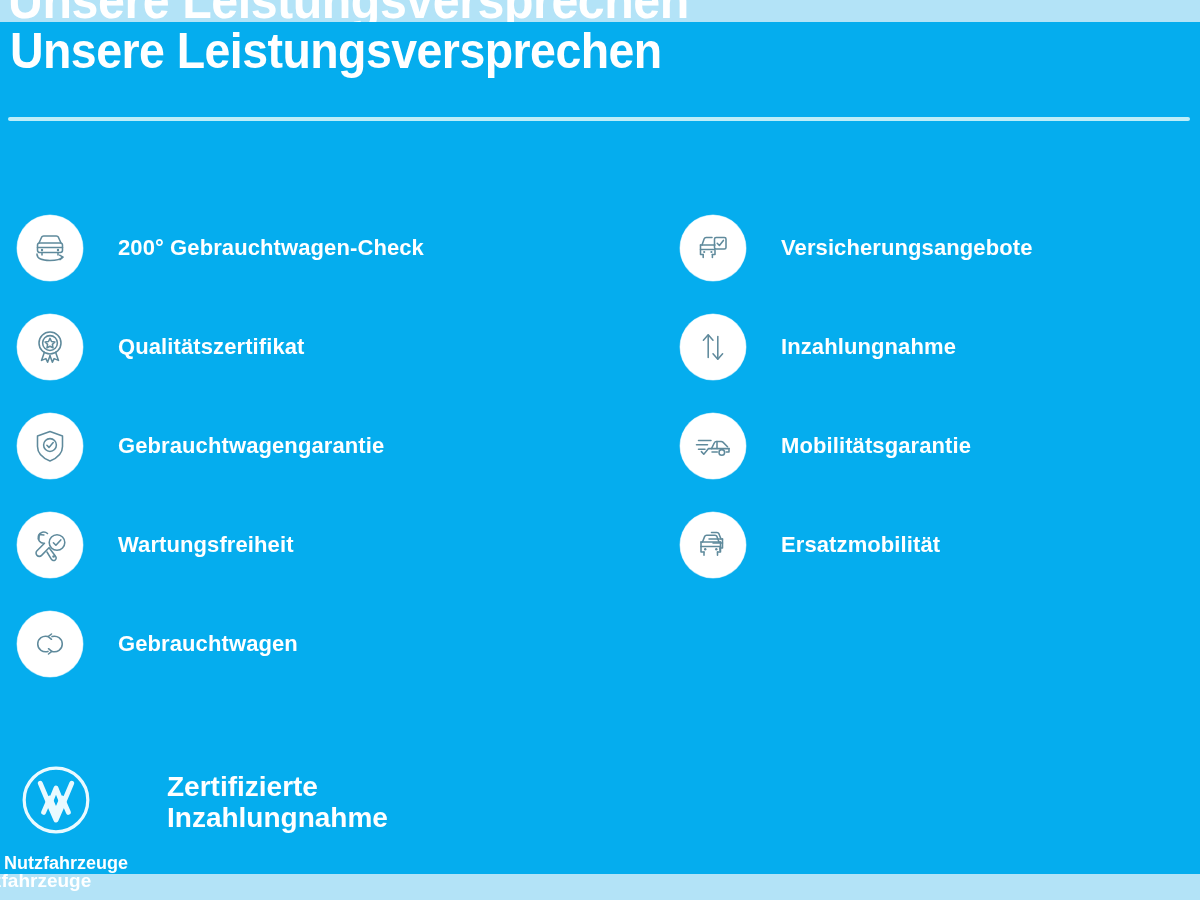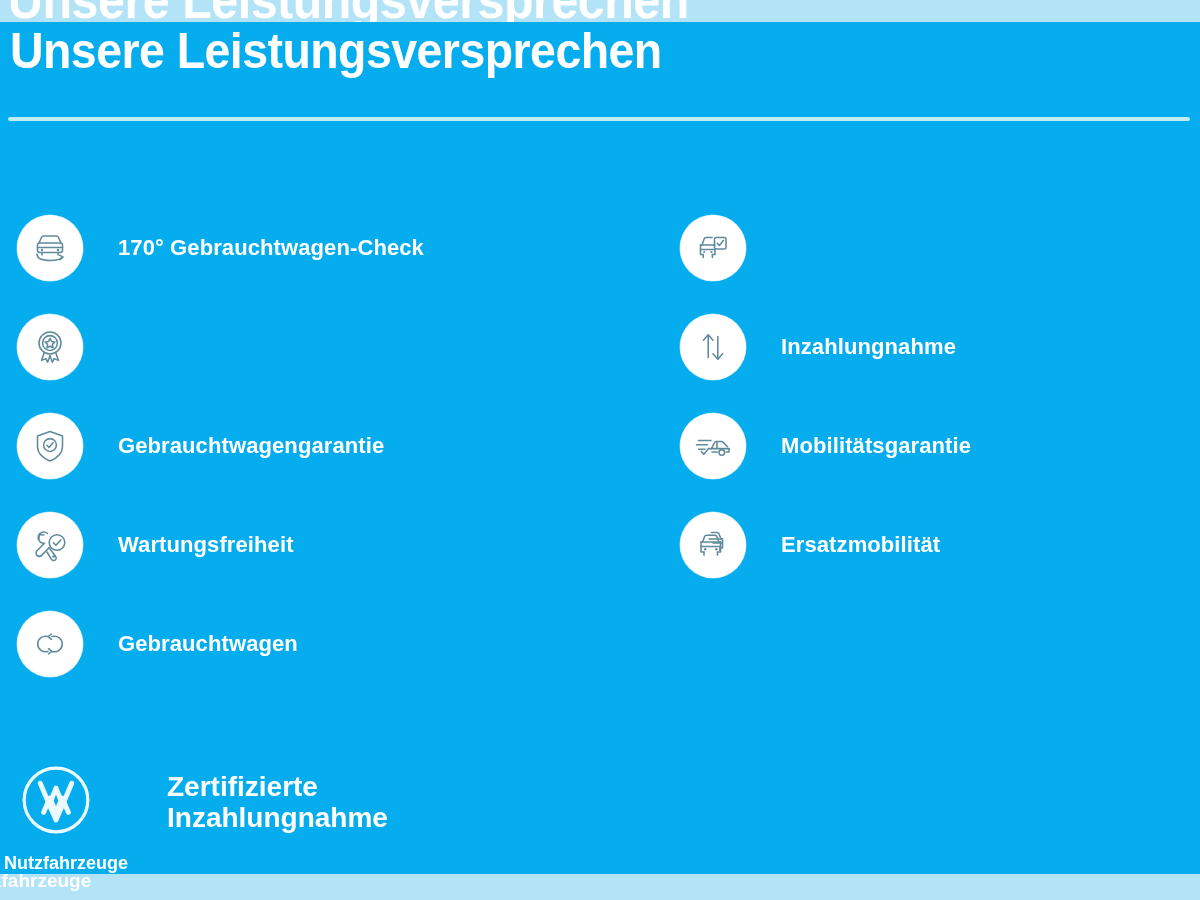--- a/index.html
+++ b/index.html
@@ -204,33 +204,34 @@
             <rect x="7.5" y="15" width="25" height="9.5" rx="2.2"></rect>
             <path d="M7.5 19.5 L32.5 19.5"></path>
             <circle class="solid" cx="12" cy="22" r="1.2"></circle>
             <circle class="solid" cx="28" cy="22" r="1.2"></circle>
             <path d="M12 24.5 L12 27"></path>
             <path d="M28 24.5 L28 27"></path>
             <path d="M7 26 Q7 32.5 20 32.5 Q30 32.5 32.5 29"></path>
             <path d="M29.6 27.2 L33 29.2 L29.9 31.6"></path>
           </svg>
         </div>
-        <div class="feature-label">170° Gebrauchtwagen-Check</div>
+        <div class="feature-label">200° Gebrauchtwagen-Check</div>
       </div>
 
       <div class="feature-row">
         <div class="icon-badge">
           <svg viewBox="0 0 40 40">
             <circle cx="20" cy="16" r="11"></circle>
             <circle cx="20" cy="16" r="7.4"></circle>
             <path d="M20 11.4 L21.5 14.5 L24.9 15 L22.4 17.4 L23 20.8 L20 19.2 L17 20.8 L17.6 17.4 L15.1 15 L18.5 14.5 Z"></path>
             <path d="M14.4 25.2 L11.5 33.4 L15.9 31.6 L17.6 35.2 L20 28.8"></path>
             <path d="M25.6 25.2 L28.5 33.4 L24.1 31.6 L22.4 35.2 L20 28.8"></path>
           </svg>
         </div>
+        <div class="feature-label">Qualitätszertifikat</div>
       </div>
 
       <div class="feature-row">
         <div class="icon-badge">
           <svg viewBox="0 0 40 40">
             <path d="M20 5.5 L32.5 10 L32.5 20.5 Q32.5 30 20 35 Q7.5 30 7.5 20.5 L7.5 10 Z"></path>
             <circle cx="20" cy="19" r="6.4"></circle>
             <path d="M16.9 19.2 L19 21.4 L23.2 16.6"></path>
           </svg>
         </div>
@@ -277,20 +278,21 @@
             <path d="M22 22.5 L22 26.5 L19.4 26.5"></path>
             <path d="M7.5 21.5 L22 21.5"></path>
             <circle class="solid" cx="11.2" cy="24" r="1.1"></circle>
             <circle class="solid" cx="18.4" cy="24" r="1.1"></circle>
             <path d="M10.2 26.5 L10.2 29.5"></path>
             <path d="M19.4 26.5 L19.4 29.5"></path>
             <rect x="21.5" y="9.5" width="11.5" height="11.5" rx="1.6"></rect>
             <path d="M24.2 15.2 L26.4 17.5 L30.4 12.4"></path>
           </svg>
         </div>
+        <div class="feature-label">Versicherungsangebote</div>
       </div>
 
       <div class="feature-row">
         <div class="icon-badge">
           <svg viewBox="0 0 40 40">
             <path d="M15.2 30.5 L15.2 8.2"></path>
             <path d="M10.4 13.2 L15.2 7.8 L20 13.2"></path>
             <path d="M24.8 9.5 L24.8 31.8"></path>
             <path d="M20 26.8 L24.8 32.2 L29.6 26.8"></path>
           </svg>

